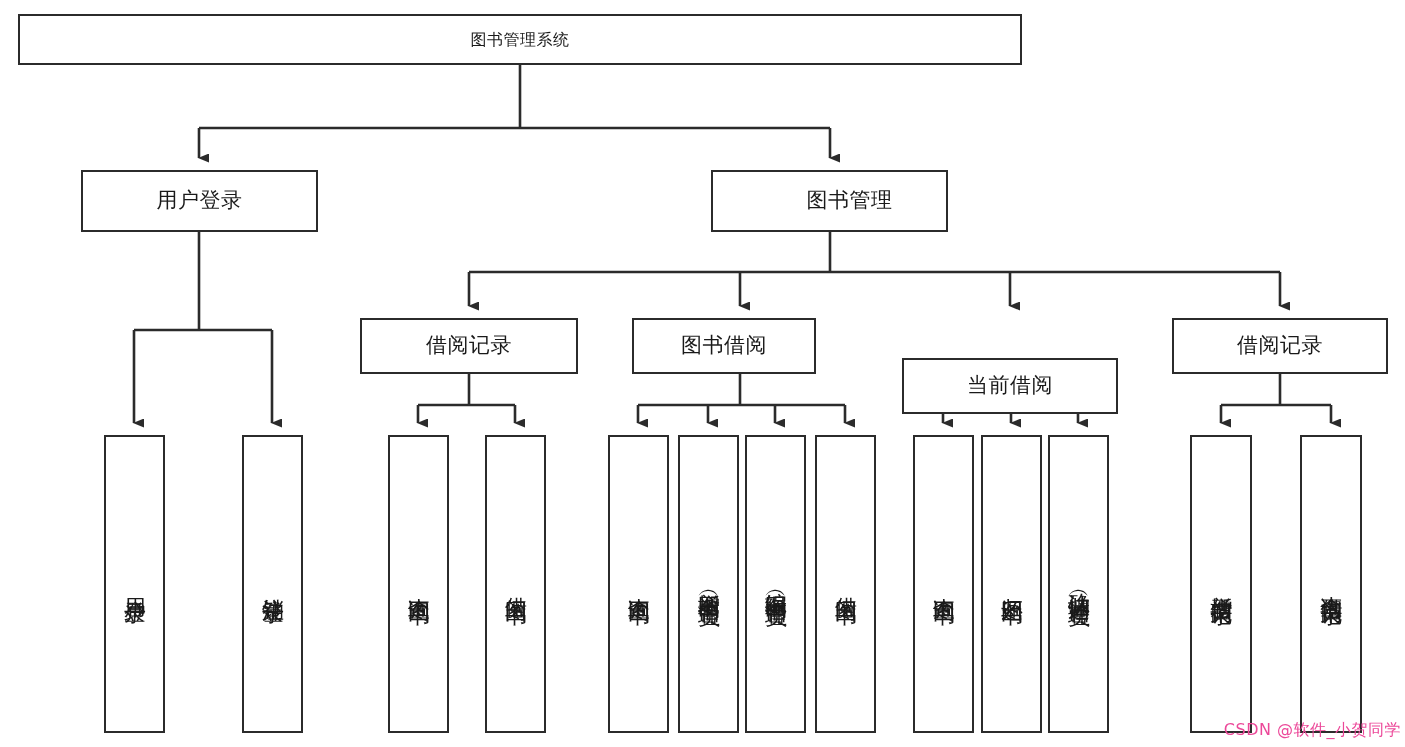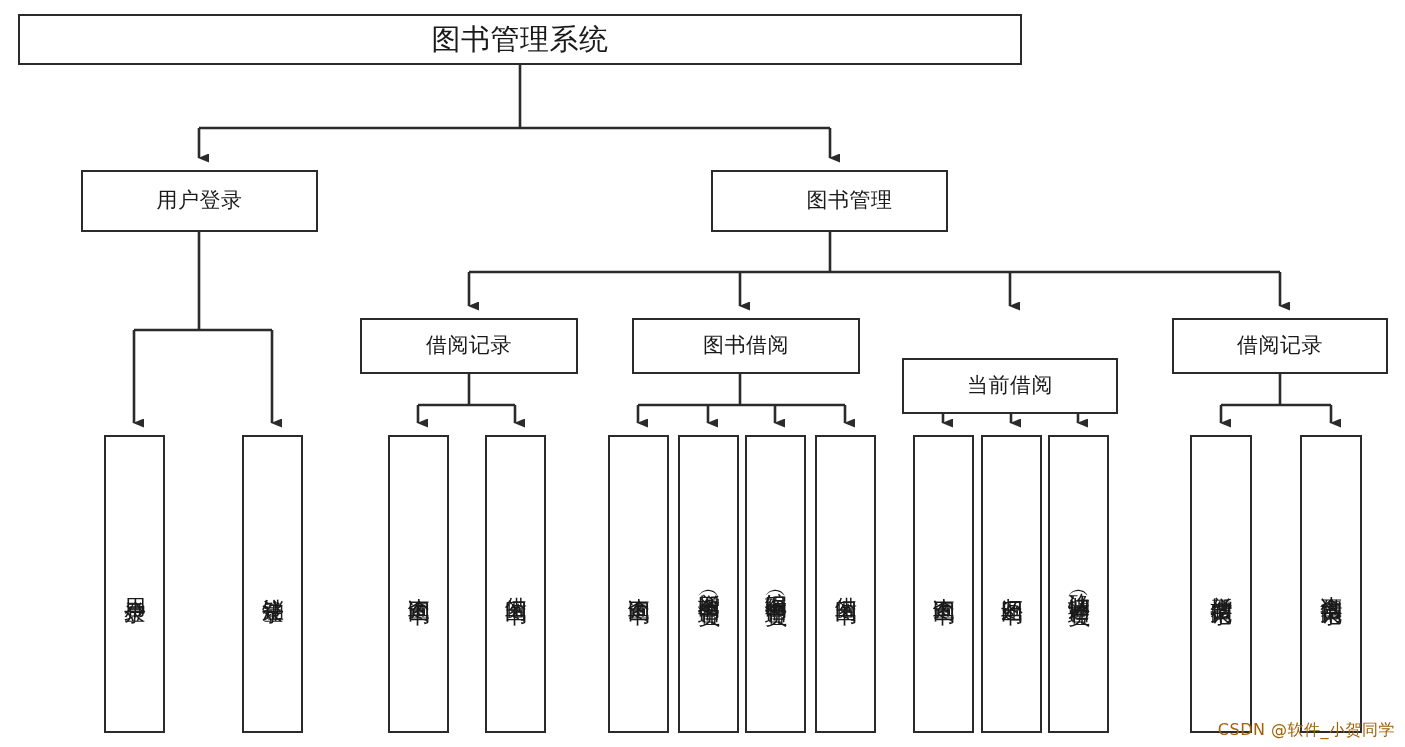--- a/index.html
+++ b/index.html
@@ -39,40 +39,40 @@
     display: block;
     text-align: center;
     letter-spacing: 0.5px;
   }
   .node.horiz .label {
     font-size: 21px;
     line-height: 1.2;
     white-space: nowrap;
   }
   .node.root .label {
-    font-size: 29px;
+    font-size: 16px;
   }
   .node.vert {
     align-items: center;
     justify-content: center;
   }
   .node.vert .label {
     writing-mode: vertical-rl;
     text-orientation: upright;
     font-size: 22px;
     line-height: 1.22;
     letter-spacing: 2px;
     max-height: 268px;
   }
   .watermark {
     position: absolute;
-    right: 10px;
+    right: 4px;
     bottom: 6px;
     font-size: 16px;
-    color: #a16207;
+    color: #ec4899;
     white-space: nowrap;
     letter-spacing: 0.5px;
   }
 </style>
 </head>
 <body>
 
 <div id="canvas">
 
   <svg id="wires" viewBox="0 0 1405 747" xmlns="http://www.w3.org/2000/svg">
@@ -132,21 +132,21 @@
   <div class="node horiz" style="left:81px; top:170px; width:237px; height:62px;">
     <span class="label">用户登录</span>
   </div>
   <div class="node horiz" style="left:711px; top:170px; width:237px; height:62px;padding-left:40px;">
     <span class="label">图书管理</span>
   </div>
 
   <div class="node horiz" style="left:360px; top:318px; width:218px; height:56px;">
     <span class="label">借阅记录</span>
   </div>
-  <div class="node horiz" style="left:632px; top:318px; width:228px; height:56px;">
+  <div class="node horiz" style="left:632px; top:318px; width:184px; height:56px;">
     <span class="label">图书借阅</span>
   </div>
   <div class="node horiz" style="left:902px; top:318px; width:216px; height:56px;margin-top:40px;">
     <span class="label">当前借阅</span>
   </div>
   <div class="node horiz" style="left:1172px; top:318px; width:216px; height:56px;">
     <span class="label">借阅记录</span>
   </div>
 
   <div class="node vert" style="left:104px; top:435px; width:61px; height:298px;">

